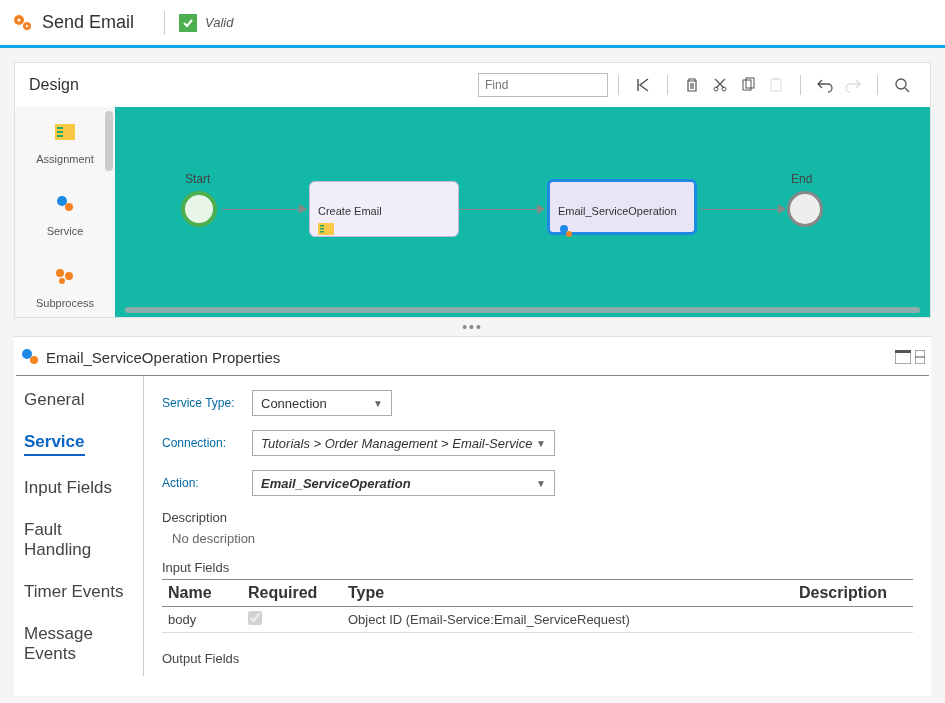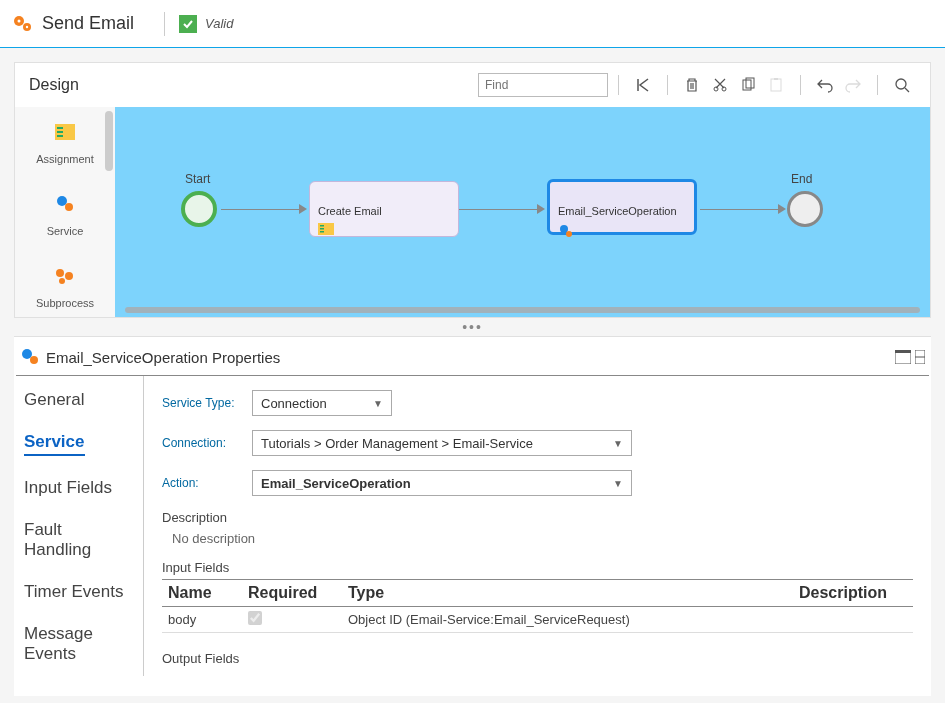--- a/index.html
+++ b/index.html
@@ -1,19 +1,19 @@
 <!DOCTYPE html>
 <html><head>
 <meta charset="utf-8">
 <style>
 * { box-sizing: border-box; margin: 0; padding: 0; font-family: "Segoe UI", Arial, sans-serif; }
 body { width: 945px; height: 703px; background: #f5f5f5; overflow: hidden; font-size: 13px; color: #333; }
 
 
-.top-header { height: 48px; background: #fff; display: flex; align-items: center; padding: 4px 10px; border-bottom: 1px solid #0ea5e9; }
+.top-header { height: 48px; background: #fff; display: flex; align-items: center; padding: 4px 10px; border-bottom: 3px solid #0ea5e9; }
 .top-header .app-icon { width: 24px; height: 24px; margin-right: 8px; }
 .top-header .title { font-size: 18px; font-weight: 300; color: #333; margin-right: 16px; }
 .top-header .divider-v { width: 1px; height: 24px; background: #ccc; margin: 0 14px; }
 .top-header .valid-badge { width: 18px; height: 18px; background: #4CAF50; display: flex; align-items: center; justify-content: center; margin-right: 8px; }
 .top-header .valid-text { font-size: 13px; color: #555; font-style: italic; }
 
 
 .design-wrap { background: #fff; margin: 14px 14px 0 14px; border: 1px solid #e0e0e0; }
 .design-header { display: flex; align-items: center; padding: 10px 14px; }
 .design-title { font-size: 16px; font-weight: 300; color: #333; flex: 0 0 auto; }
@@ -23,21 +23,21 @@
 .tool-btn { width: 22px; height: 22px; display: flex; align-items: center; justify-content: center; cursor: pointer; margin: 0 3px; color: #555; }
 .tool-btn.disabled { opacity: 0.35; }
 
 
 .canvas-row { display: flex; height: 210px; position: relative; }
 .palette { width: 100px; background: #f7f7f7; overflow: hidden; position: relative; }
 .palette-scroll { position: absolute; right: 2px; top: 4px; width: 8px; height: 60px; background: #ccc; border-radius: 4px; }
 .pal-item { text-align: center; padding: 10px 4px 14px 4px; font-size: 11px; color: #555; }
 .pal-item .pal-icon { width: 30px; height: 30px; margin: 0 auto 6px auto; display:flex; align-items:center; justify-content:center; }
 
-.canvas { flex: 1; background: #7dd3fc; position: relative; overflow: hidden; }
+.canvas { flex: 1; background: #14b8a6; position: relative; overflow: hidden; }
 .canvas-hscroll { position: absolute; left: 10px; right: 10px; bottom: 4px; height: 6px; background: rgba(170,170,170,0.8); border-radius: 3px; }
 
 
 .node-label { position: absolute; font-size: 12px; color: #444; }
 .start-circle { position: absolute; width: 36px; height: 36px; border-radius: 50%; border: 4px solid #4CAF50; background: #e8f5e9; }
 .end-circle { position: absolute; width: 36px; height: 36px; border-radius: 50%; border: 3px solid #888; background: #eee; }
 .flow-box { position: absolute; width: 150px; height: 56px; border-radius: 6px; padding: 23px 8px; font-size: 11px; }
 .flow-box.assignment { background: #f1edf9; border: 1px solid #c3b7dc; }
 .flow-box.selected { background: #e9e5f7; border: 3px solid #1e88e5; }
 .flow-box .mini-icon { margin-top: 6px; }
@@ -57,21 +57,21 @@
 .props-tabs { width: 130px; padding: 14px 10px; border-right: 1px solid #ccc; }
 .props-tabs .tab { color: #444; margin-bottom: 22px; cursor: pointer; font-size: 17px; }
 .props-tabs .tab.active { color: #0b63c4; font-weight: bold; border-bottom: 2px solid #0b63c4; display:inline-block; padding-bottom: 2px; }
 
 .props-form { flex:1; padding: 14px 18px; overflow:auto; }
 .form-row { display:flex; align-items:center; margin-bottom: 14px; }
 .form-row .lbl { width: 90px; color:#0369a1; font-size:12px; }
 .select { border:1px solid #aaa; height:26px; display:flex; align-items:center; padding:0 8px; background:#fff; position:relative; }
 .select .arrow { margin-left:auto; color:#666; font-size:10px; }
 .sel-140 { width:140px; }
-.sel-355 { width:380px; }
+.sel-355 { width:303px;font-style:italic; }
 
 .desc-label { color:#444; margin-bottom:6px; }
 .desc-text { color:#666; margin-bottom:14px; margin-left:10px; }
 
 .section-h { color:#444; margin: 8px 0 4px 0; font-size:13px; }
 .tbl { width: 100%; border-collapse: collapse; }
 .tbl th { text-align:left; font-weight:bold; border-top:1px solid #888; border-bottom:1px solid #888; padding:4px 6px; font-size:16px; }
 .tbl td { padding:4px 6px; font-size:13px; color:#444; border-bottom:1px solid #ddd; }
 .chk { width:14px; height:14px; }
 

